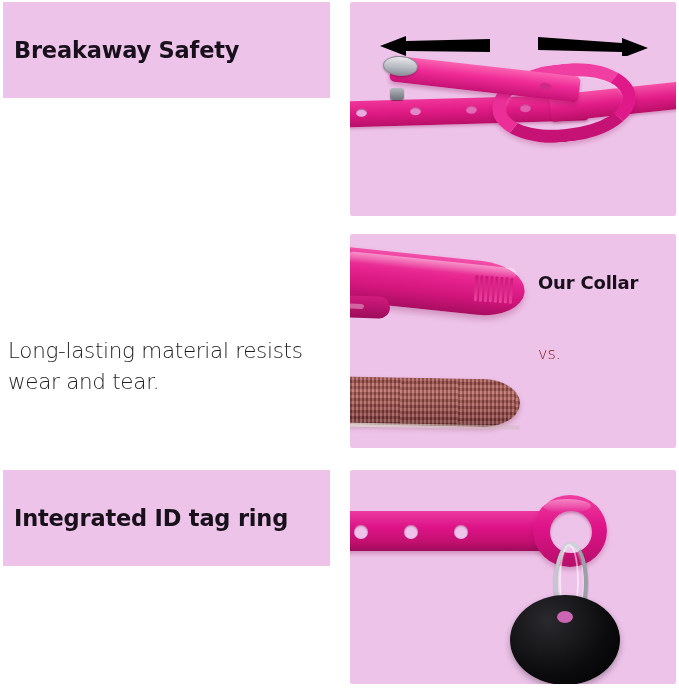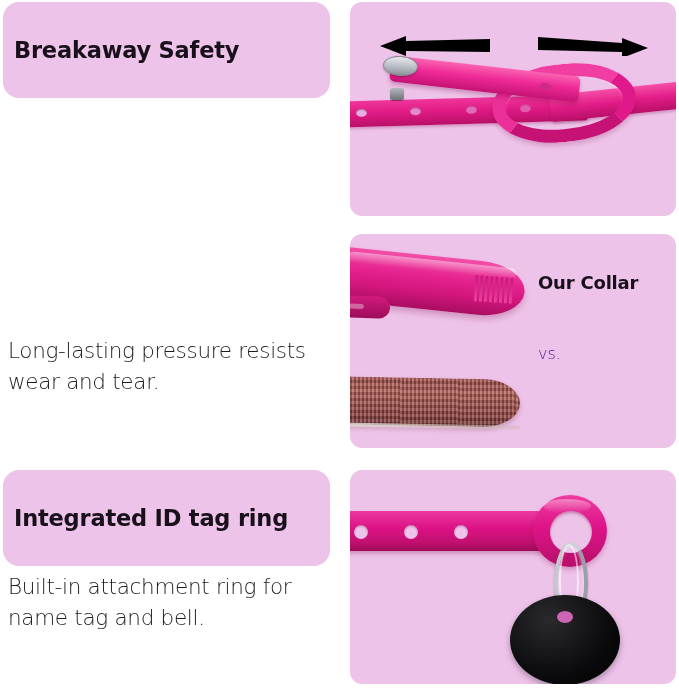--- a/index.html
+++ b/index.html
@@ -39,21 +39,21 @@
     width: 327px;
     height: 217px;
   }
   .headline-box {
     position: absolute;
     left: 0;
     top: 0;
     width: 327px;
     height: 96px;
     background: #eec3ea;
-    border-radius: 16px;
+    border-radius: 0;
     box-sizing: border-box;
     display: flex;
     align-items: center;
     padding: 0 11px;
   }
   .headline-text {
     font-family: "DejaVu Sans", sans-serif;
     font-weight: bold;
     font-size: 22.5px;
     line-height: 1.1;
@@ -74,21 +74,21 @@
   }
 
   
   .photo-panel {
     position: absolute;
     left: 350px;
     top: 0;
     width: 326px;
     height: 214px;
     background: #eec3ea;
-    border-radius: 12px;
+    border-radius: 2px;
     overflow: hidden;
   }
   .arrow-left, .arrow-right {
     position: absolute;
     top: 34px;
     height: 20px;
   }
   .arrow-left  { left: 30px;  width: 110px; }
   .arrow-right { left: 188px; width: 110px; }
 
@@ -280,21 +280,21 @@
   }
   .cmp-our   { left: 188px; top: 38px; }
   .cmp-nylon { left: 188px; top: 172px; }
   .cmp-vs {
     position: absolute;
     left: 188px;
     top: 110px;
     font-family: "DejaVu Sans", sans-serif;
     font-weight: 300;
     font-size: 16px;
-    color: #4c1d95;
+    color: #7f1d1d;
   }
 
   
   .id-strap {
     position: absolute;
     left: -10px;
     top: 41px;
     width: 215px;
     height: 40px;
     border-radius: 3px;
@@ -423,21 +423,21 @@
       </div>
 
       <div class="snap-cap"></div>
       <div class="snap-stud"></div>
     </div>
   </div>
 
   <div class="row row-1">
 
     <div class="left-col">
-      <div class="body-text">Long-lasting pressure resists wear and tear.</div>
+      <div class="body-text">Long-lasting material resists wear and tear.</div>
     </div>
 
     <div class="photo-panel">
 
       <div class="our-collar-band">
         <span class="band-sheen"></span>
         <span class="band-emboss">
           <i></i>
             <i></i>
             <i></i>
@@ -460,21 +460,20 @@
       <span class="cmp-vs">vs.</span>
     </div>
   </div>
 
   <div class="row row-2">
 
     <div class="left-col">
       <div class="headline-box">
         <span class="headline-text">Integrated ID tag ring</span>
       </div>
-      <div class="body-text">Built-in attachment ring for name tag and bell.</div>
     </div>
 
     <div class="photo-panel">
 
       <div class="id-strap">
         <span class="hole h1"></span>
         <span class="hole h2"></span>
         <span class="hole h3"></span>
       </div>
 

